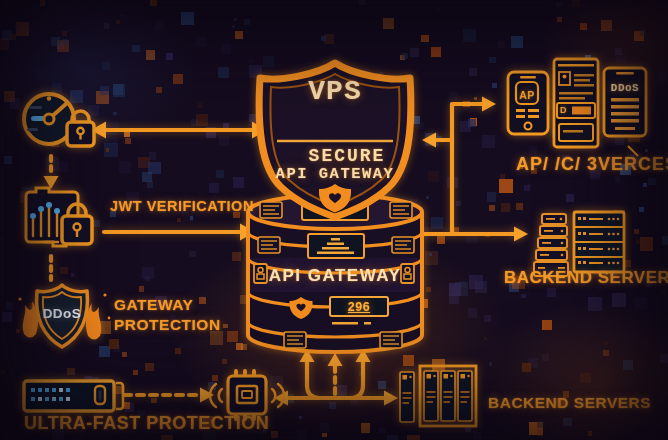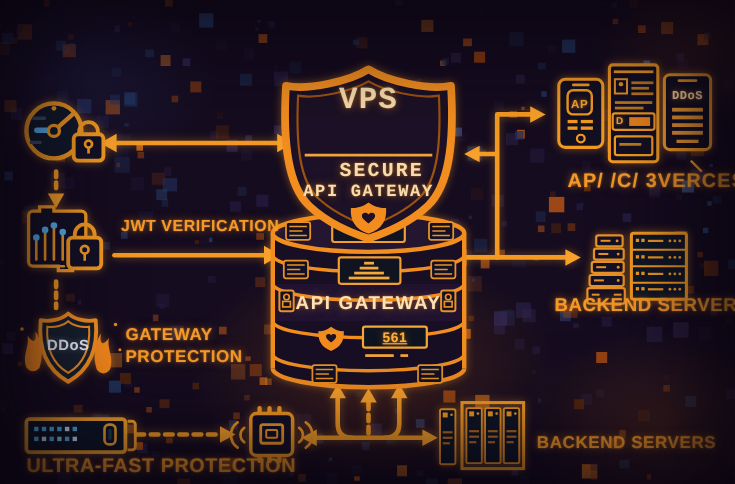--- a/index.html
+++ b/index.html
@@ -717,21 +717,21 @@
   <div class="lbl" style="left:114px;top:316px;font-size:15.5px;">PROTECTION</div>
   <div class="lbl" style="left:24px;top:413px;font-size:18px;">ULTRA-FAST PROTECTION</div>
 
   <div class="lbl" style="left:62px;top:306px;font-size:13.5px;color:#eef2f8;text-shadow:0 0 6px rgba(200,220,255,.35);transform:translateX(-50%);">DDoS</div>
 
   <div class="lbl ctr amber" style="left:335px;top:76px;font-size:28px;letter-spacing:1px;">VPS</div>
   <div class="lbl ctr amber" style="left:335px;top:146px;font-size:18px;letter-spacing:2px;margin-left:12px;">SECURE</div>
   <div class="lbl ctr amber" style="left:335px;top:165px;font-size:15.5px;letter-spacing:1.5px;">API GATEWAY</div>
 
   <div class="lbl ctr" style="left:335px;top:266px;font-size:17px;letter-spacing:1.5px;color:#fbe3b8;">API GATEWAY</div>
-  <div class="lbl ctr" style="left:359px;top:300px;font-size:12.5px;color:#ffb03a;text-decoration:underline;">561</div>
+  <div class="lbl ctr" style="left:359px;top:300px;font-size:12.5px;color:#ffb03a;text-decoration:underline;">296</div>
 
   <div class="lbl" style="left:516px;top:154px;font-size:18px;letter-spacing:1px;">AP/ /C/ 3VERCES</div>
   <div class="lbl" style="left:504px;top:268px;font-size:17px;">BACKEND SERVERS</div>
   <div class="lbl" style="left:488px;top:394px;font-size:15.5px;">BACKEND SERVERS</div>
 
   <div class="lbl ctr" style="left:527px;top:89px;font-size:10.5px;color:#f5a030;">AP</div>
   <div class="lbl ctr amber" style="left:625px;top:82px;font-size:11px;">DDoS</div>
   <div class="lbl" style="left:560px;top:105px;font-size:9px;color:#f5a030;">D</div>
 
   <div id="vignette"></div>

